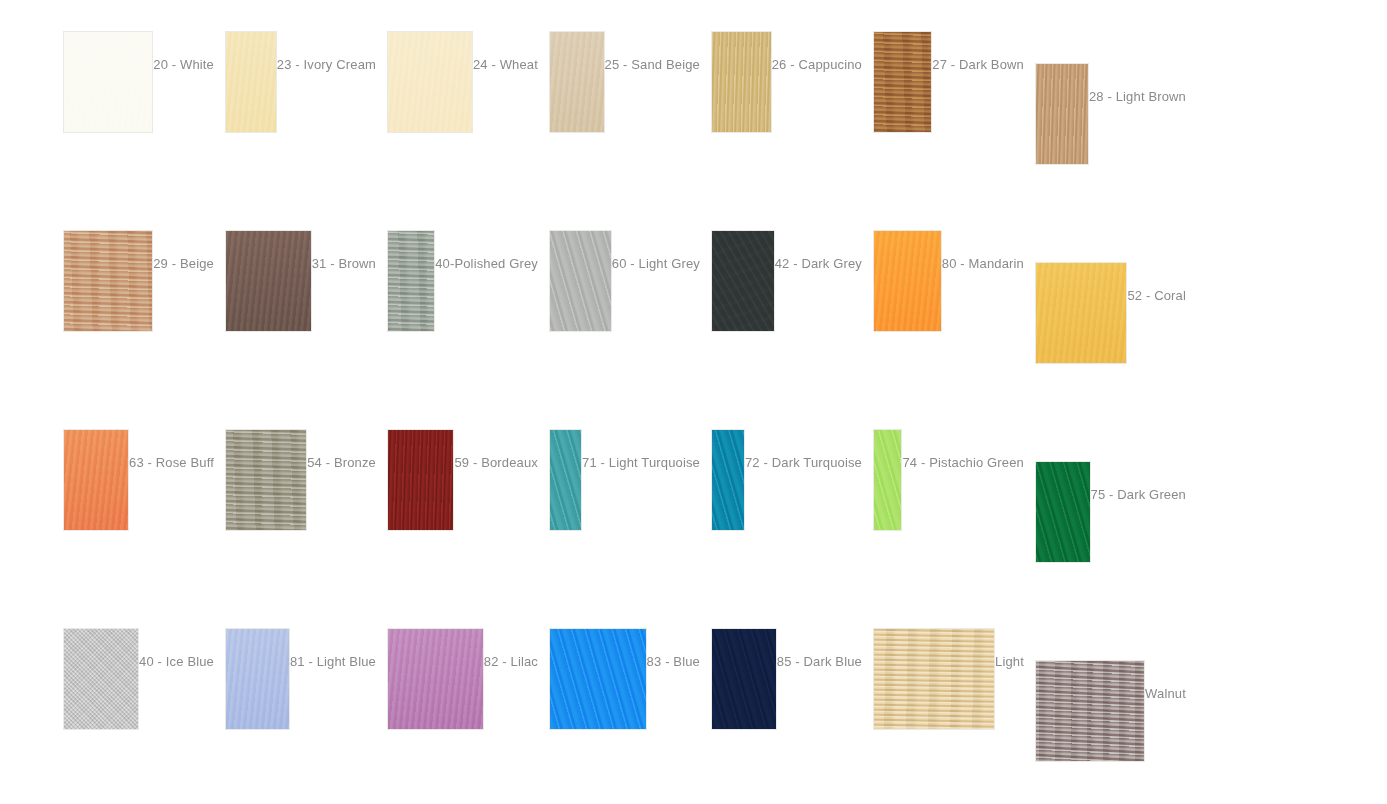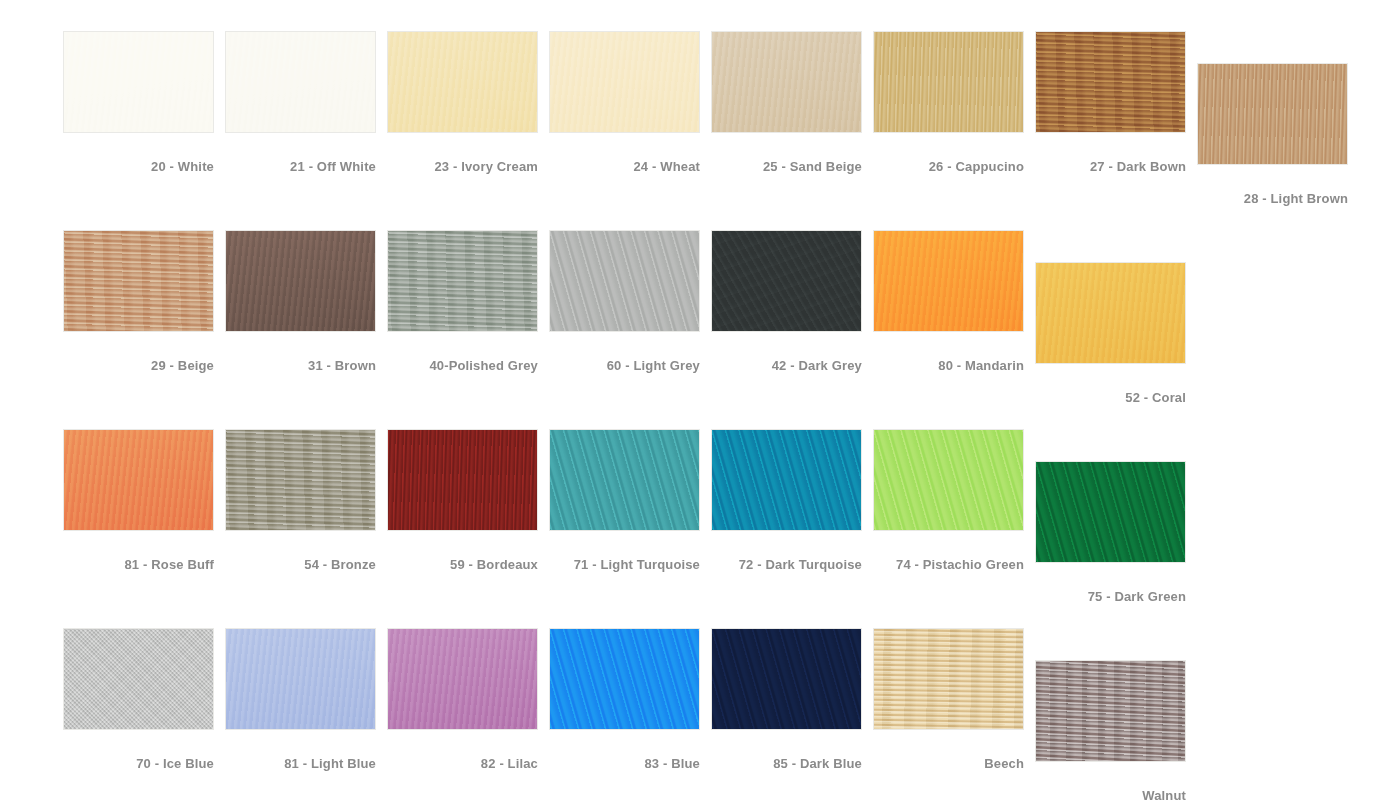--- a/index.html
+++ b/index.html
@@ -27,23 +27,22 @@
     display: flex;
     width: 1310px;
     margin-left: 63px;
     height: 199px;
   }
 
   .swatch-cell {
     width: 151px;
     margin-right: 11px;
     display: flex;
-    flex-direction: column;
-    align-items: flex-end;
-    font-weight: bold;
+    flex-direction: row;
+    align-items: flex-start;
   }
   .swatch-cell:last-child { margin-right: 0; margin-top: 32px; }
 
   .swatch-chip {
     width: 151px;
     height: 102px;
     box-sizing: border-box;
     border: 1px solid #e9e9e6;
     position: relative;
     overflow: hidden;
@@ -220,24 +219,20 @@
 <body>
 
 <div class="palette">
 
 <div class="row">
       <div class="swatch-cell">
         <div class="swatch-chip tex-soft" style="background-color: rgb(251, 250, 243);"></div>
         <div class="swatch-label">20 - White</div>
       </div>
       <div class="swatch-cell">
-        <div class="swatch-chip tex-soft" style="background-color: rgb(250, 249, 242);"></div>
-        <div class="swatch-label">21 - Off White</div>
-      </div>
-      <div class="swatch-cell">
         <div class="swatch-chip tex-soft" style="background-color: rgb(243, 226, 174);"></div>
         <div class="swatch-label">23 - Ivory Cream</div>
       </div>
       <div class="swatch-cell">
         <div class="swatch-chip tex-soft" style="background-color: rgb(247, 233, 196);"></div>
         <div class="swatch-label">24 - Wheat</div>
       </div>
       <div class="swatch-cell">
         <div class="swatch-chip tex-soft" style="background-color: rgb(215, 197, 167);"></div>
         <div class="swatch-label">25 - Sand Beige</div>
@@ -281,21 +276,21 @@
         <div class="swatch-label">80 - Mandarin</div>
       </div>
       <div class="swatch-cell">
         <div class="swatch-chip tex-soft" style="background-color: rgb(239, 188, 78);"></div>
         <div class="swatch-label">52 - Coral</div>
       </div>
     </div>
     <div class="row">
       <div class="swatch-cell">
         <div class="swatch-chip tex-soft" style="background-color: rgb(236, 127, 79);"></div>
-        <div class="swatch-label">81 - Rose Buff</div>
+        <div class="swatch-label">63 - Rose Buff</div>
       </div>
       <div class="swatch-cell">
         <div class="swatch-chip tex-hgrain" style="background-color: rgb(154, 150, 132);"></div>
         <div class="swatch-label">54 - Bronze</div>
       </div>
       <div class="swatch-cell">
         <div class="swatch-chip tex-vgrain" style="background-color: rgb(125, 31, 28);"></div>
         <div class="swatch-label">59 - Bordeaux</div>
       </div>
       <div class="swatch-cell">
@@ -311,40 +306,40 @@
         <div class="swatch-label">74 - Pistachio Green</div>
       </div>
       <div class="swatch-cell">
         <div class="swatch-chip tex-fiber" style="background-color: rgb(11, 112, 56);"></div>
         <div class="swatch-label">75 - Dark Green</div>
       </div>
     </div>
     <div class="row">
       <div class="swatch-cell">
         <div class="swatch-chip tex-pebble" style="background-color: rgb(192, 193, 192);"></div>
-        <div class="swatch-label">70 - Ice Blue</div>
+        <div class="swatch-label">40 - Ice Blue</div>
       </div>
       <div class="swatch-cell">
         <div class="swatch-chip tex-soft" style="background-color: rgb(170, 187, 228);"></div>
         <div class="swatch-label">81 - Light Blue</div>
       </div>
       <div class="swatch-cell">
         <div class="swatch-chip tex-soft" style="background-color: rgb(184, 122, 178);"></div>
         <div class="swatch-label">82 - Lilac</div>
       </div>
       <div class="swatch-cell">
         <div class="swatch-chip tex-fiber" style="background-color: rgb(26, 140, 240);"></div>
         <div class="swatch-label">83 - Blue</div>
       </div>
       <div class="swatch-cell">
         <div class="swatch-chip tex-fiber" style="background-color: rgb(17, 31, 66);"></div>
         <div class="swatch-label">85 - Dark Blue</div>
       </div>
       <div class="swatch-cell">
         <div class="swatch-chip tex-beech" style="background-color: rgb(232, 206, 149);"></div>
-        <div class="swatch-label">Beech</div>
+        <div class="swatch-label">Light</div>
       </div>
       <div class="swatch-cell">
         <div class="swatch-chip tex-walnut" style="background-color: rgb(156, 141, 139);"></div>
         <div class="swatch-label">Walnut</div>
       </div>
     </div>
   </div>
 
 </body></html>

